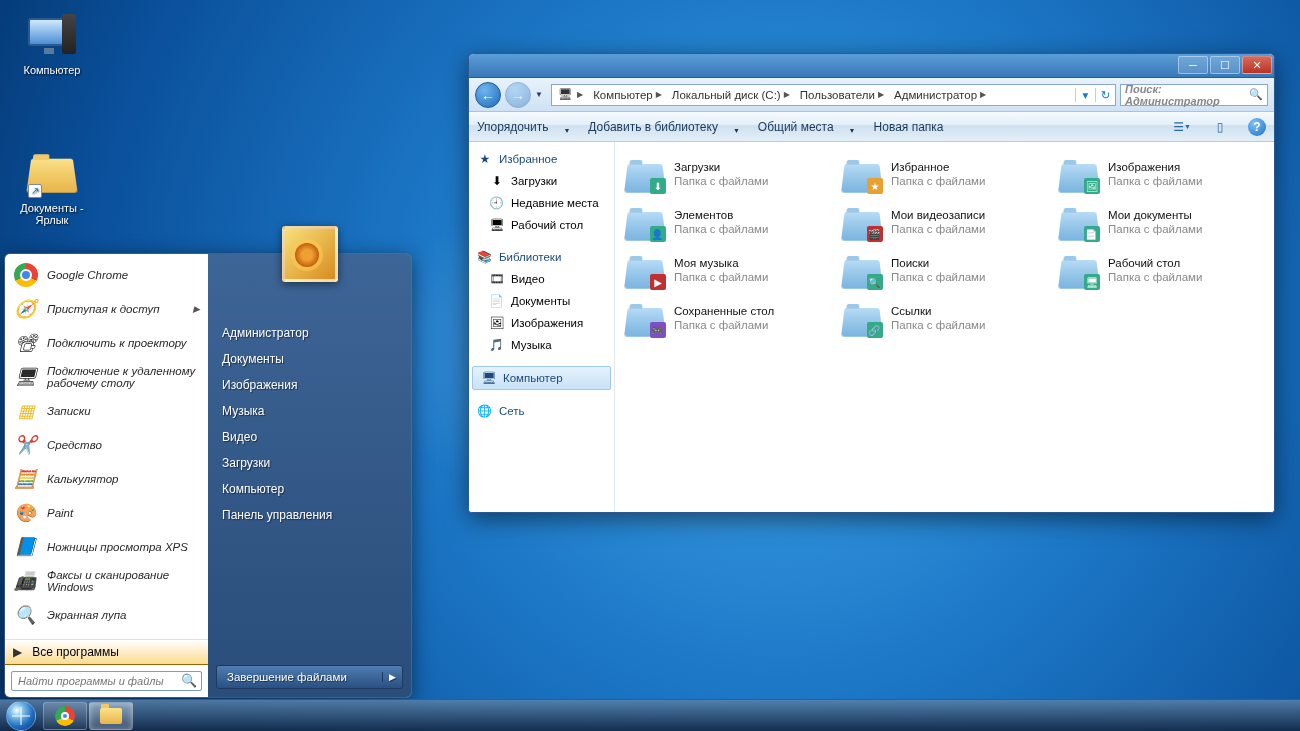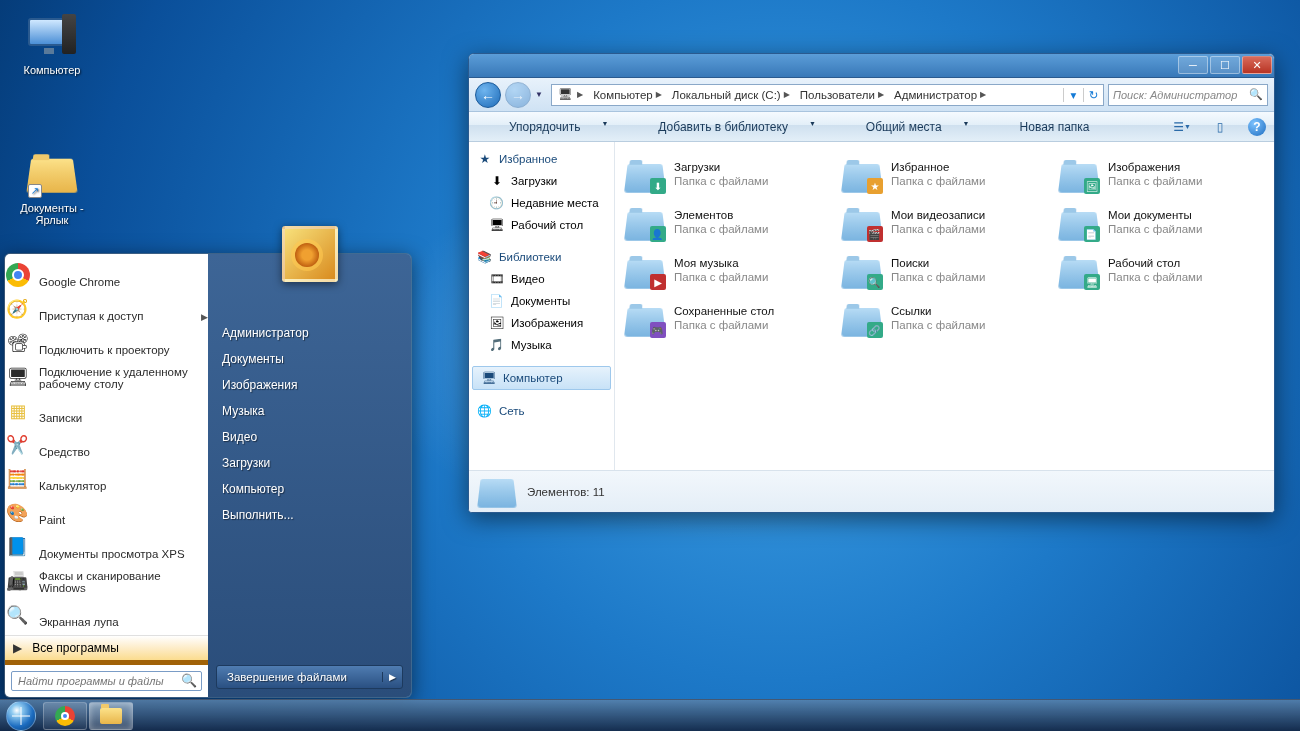--- a/index.html
+++ b/index.html
@@ -27,29 +27,29 @@
 .folder.open { transform:perspective(60px) rotateX(20deg); }
 .shortcut-arrow { position:absolute; left:0; bottom:0; width:14px; height:14px; background:#fff;
   border:1px solid #888; border-radius:2px; font-size:10px; line-height:12px; color:#147ad6; }
 
 
 .startmenu { position:absolute; left:4px; bottom:33px; width:408px; height:445px;
   background:rgba(255,255,255,.3); border:1px solid rgba(0,0,0,.3); border-radius:6px;
   box-shadow:0 4px 20px rgba(0,0,0,.5); display:flex; overflow:visible; }
 .sm-left { width:204px; background:#fff; border-radius:5px 0 0 5px; display:flex; flex-direction:column; }
 .sm-programs { flex:1; padding:4px 0; overflow:hidden; }
-.sm-item { display:flex; align-items:flex-end; padding:4px 0; font-size:11.5px; color:#2a2a2a;
-  cursor:pointer; min-height:30px; }
+.sm-item { display:flex; align-items:center; padding:4px 8px; font-size:11.5px; color:#2a2a2a;
+  cursor:pointer; min-height:30px;font-style:italic; }
 .sm-item .ico { width:26px; height:26px; margin-right:8px; flex-shrink:0; border-radius:3px;
   display:flex; align-items:center; justify-content:center; font-size:16px; }
 .sm-item .arrow { margin-left:auto; color:#555; font-size:9px; }
 .sm-allprog { border-top:1px solid #e0e0e0; padding:5px 8px; display:flex; align-items:center;
   font-size:12px; cursor:pointer; background:linear-gradient(#fff,#fdecc8,#fbdc8e); }
 .sm-allprog .tri { margin-right:10px; color:#333; }
-.sm-search { padding:6px; border-top:5px solid #a16207; }
+.sm-search { padding:6px; border-top:1px solid #a16207; }
 .sm-search .box { position:relative; }
 .sm-search input { width:100%; padding:3px 22px 3px 6px; font-size:11px; font-style:italic;
   border:1px solid #7a9cc6; border-radius:2px; color:#777; }
 .sm-search .mag { position:absolute; right:4px; top:2px; color:#3a6aa8; font-size:13px; }
 
 .sm-right { width:204px; background:linear-gradient(180deg,#3d6596,#2a4d7a);
   border-radius:0 5px 5px 0; padding:66px 0 0; position:relative; }
 .sm-avatar { position:absolute; top:-28px; left:50%; transform:translateX(-50%); width:56px; height:56px;
   background:linear-gradient(135deg,#f7e07a,#d98b1f); border:3px solid rgba(255,255,255,.5);
   border-radius:3px; box-shadow:0 2px 8px rgba(0,0,0,.5); overflow:hidden; }
@@ -81,28 +81,28 @@
   border:1px solid #1a5a9a; color:#fff; display:flex; align-items:center; justify-content:center;
   font-size:14px; cursor:pointer; }
 .navbtn.fwd { opacity:.4; }
 .navdrop { width:12px; color:#336; font-size:8px; cursor:pointer; }
 .breadcrumb { flex:1; height:22px; background:#fff; border:1px solid #8aa8c8;
   display:flex; align-items:center; font-size:11.5px; color:#333; overflow:hidden; }
 .breadcrumb .seg { padding:0 4px 0 6px; cursor:pointer; display:flex; align-items:center; gap:3px; }
 .breadcrumb .tri { font-size:8px; color:#555; }
 .bcicon { width:16px; height:16px; display:inline-block; }
 .bc-refresh { width:20px; border-left:1px solid #ccc; text-align:center; color:#147ad6; cursor:pointer; }
-.searchbox { width:160px; height:22px; background:#fff; border:1px solid #8aa8c8;
-  display:flex; align-items:center; font-size:11px; color:#888; font-style:italic; padding:0 4px; }
+.searchbox { width:148px; height:22px; background:#fff; border:1px solid #8aa8c8;
+  display:flex; align-items:center; font-size:11px; color:#888; font-style:italic; padding:0 4px;font-weight:bold; }
 .searchbox .mag { margin-left:auto; color:#3a6aa8; font-style:normal; }
 
 .ex-toolbar { height:30px; background:linear-gradient(#f5faff 0%,#e3eff8 45%,#cfe0ef 46%,#e3eff8 100%);
   border-bottom:1px solid #b9cddf; display:flex; align-items:center; padding:0 8px; gap:18px;
   font-size:12px; color:#1a3a5a; }
-.ex-toolbar .tb { cursor:pointer; display:flex; align-items:flex-start; gap:21px;margin-left:32px; }
+.ex-toolbar .tb { cursor:pointer; display:flex; align-items:flex-end; gap:15px; }
 .ex-toolbar .tb .tri { font-size:7px; }
 .ex-toolbar .spacer { flex:1; }
 .tbicon { width:20px; height:20px; cursor:pointer; display:flex; align-items:center; justify-content:center;
   color:#2a6aa8; }
 .tbicon.help { width:18px; height:18px; border-radius:50%;
   background:radial-gradient(circle at 35% 30%,#7fc4ff,#1c6cc0); color:#fff; font-size:12px; font-weight:bold; }
 
 .ex-body { flex:1; display:flex; overflow:hidden; }
 .ex-side { width:146px; background:#fff; border-right:1px solid #e0e7ee; padding:6px 0; overflow:auto;
   font-size:11.5px; }
@@ -408,24 +408,20 @@
               <div class="fld"></div>
               <div class="badge" style="background:#3a8">🔗</div>
             </div>
             <div class="ftxt">
               <div class="name">Ссылки</div>
               <div class="sub">Папка с файлами</div>
             </div>
           </div>
         </div>
     </div>
-    <div class="ex-status">
-      <div class="sfold"></div>
-      <span>Элементов: 11</span>
-    </div>
   </div>
 
   <div class="startmenu">
     <div class="sm-left">
       <div class="sm-programs" id="sm-programs">
           <div class="sm-item">
             <div class="ico">
               <div class="ico-chrome" style="width:24px;height:24px;border-radius:50%"></div>
             </div>
             <span>Google Chrome</span>
@@ -470,21 +466,21 @@
           <div class="sm-item">
             <div class="ico">
               <span style="font-size:18px">🎨</span>
             </div>
             <span>Paint</span>
           </div>
           <div class="sm-item">
             <div class="ico">
               <span style="font-size:18px">📘</span>
             </div>
-            <span>Документы просмотра XPS</span>
+            <span>Ножницы просмотра XPS</span>
           </div>
           <div class="sm-item">
             <div class="ico">
               <span style="font-size:18px">📠</span>
             </div>
             <span>Факсы и сканирование Windows</span>
           </div>
           <div class="sm-item">
             <div class="ico">
               <span style="font-size:18px">🔍</span>
@@ -505,21 +501,21 @@
     </div>
     <div class="sm-right">
       <div class="sm-avatar"></div>
       <a>Администратор</a>
       <a>Документы</a>
       <a>Изображения</a>
       <a>Музыка</a>
       <a>Видео</a>
       <a>Загрузки</a>
       <a>Компьютер</a>
-      <a>Выполнить...</a>
+      <a>Панель управления</a>
       <div class="sm-shutdown">
         <span>Завершение файлами</span>
         <span class="sdarrow">▶</span>
       </div>
     </div>
   </div>
 
   <div class="taskbar">
     <div class="startbtn">
       <div class="orb"></div>

